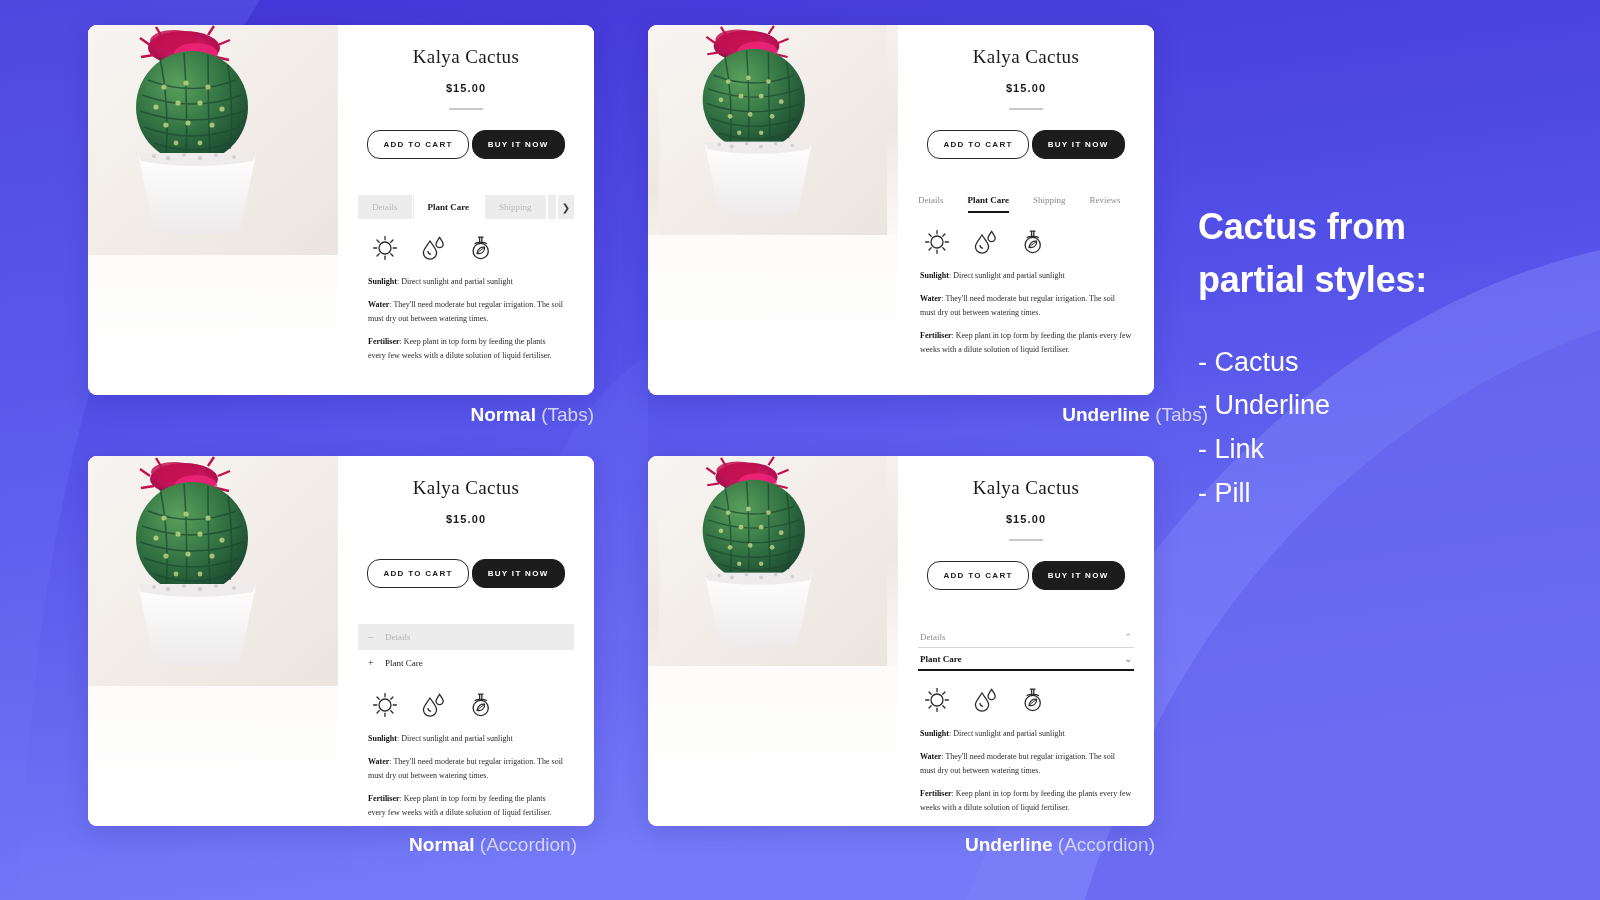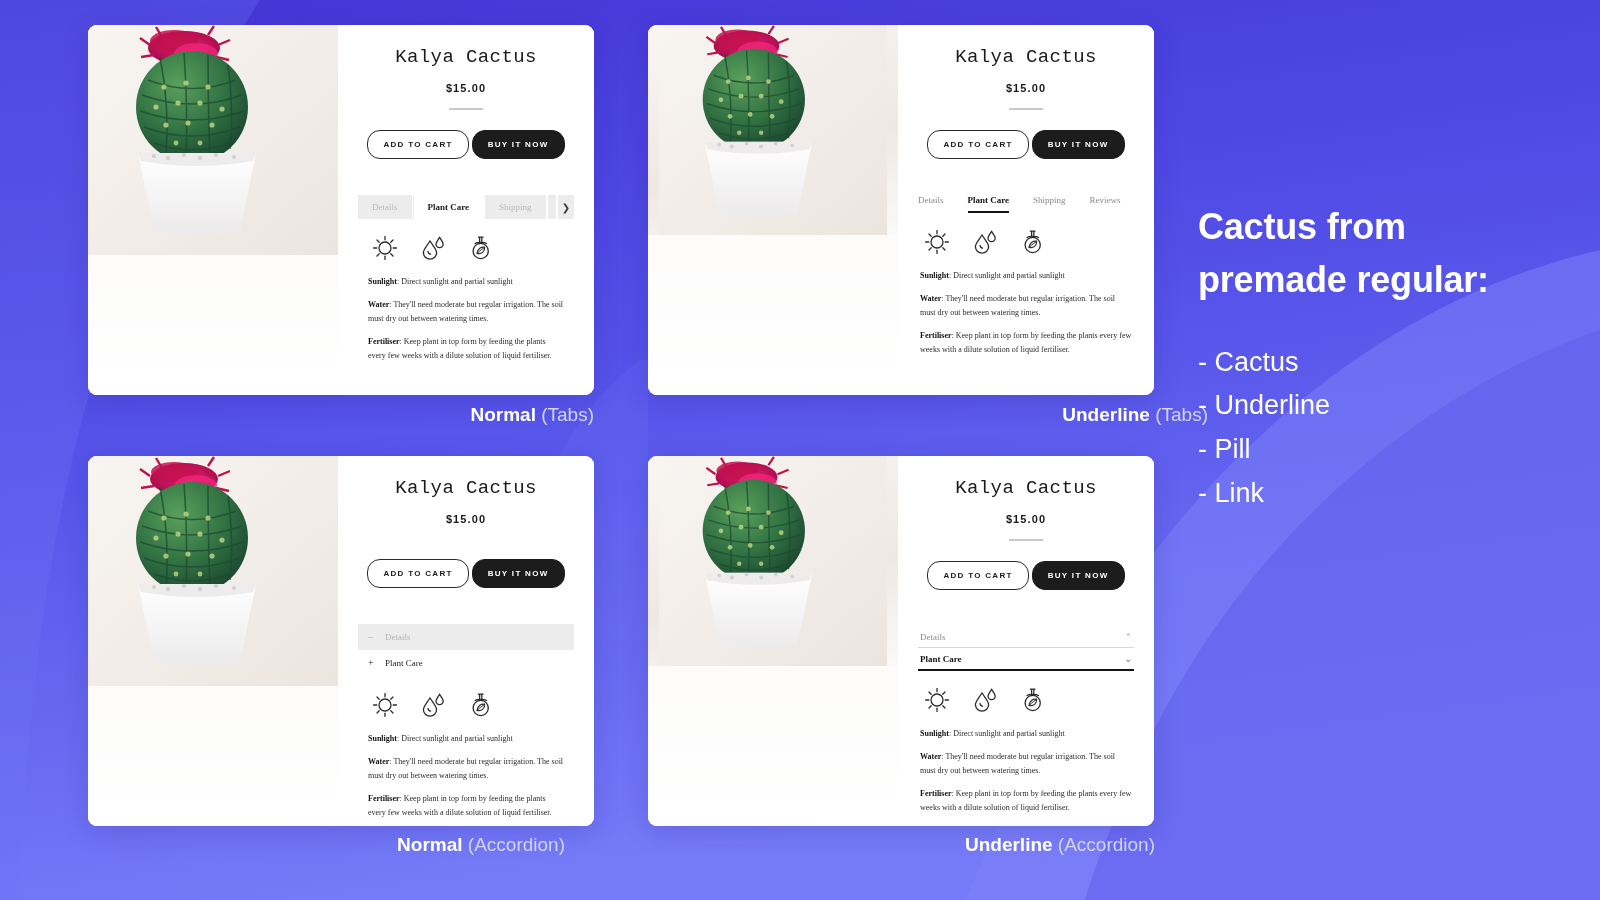--- a/index.html
+++ b/index.html
@@ -59,21 +59,21 @@
     flex: 1 1 auto;
     position: relative;
     padding: 18px 20px 0 20px;
     display: flex;
     flex-direction: column;
     align-items: center;
     background: #fff;
     overflow: hidden;
   }
   .p-title {
-    font-family: Liberation Mono, monospace;
+    font-family: Liberation Serif, serif;
     font-size: 19px;
     color: #1b1b1b;
     letter-spacing: 0.4px;
     margin-top: 3px;
   }
   .p-price {
     font-family: "Liberation Sans", sans-serif;
     font-weight: bold;
     font-size: 11px;
     letter-spacing: 1.1px;
@@ -191,21 +191,21 @@
     position: absolute;
     z-index: 3;
     color: #ffffff;
     font-size: 19px;
     white-space: nowrap;
   }
   .caption .strong { font-weight: bold; }
   .caption .light { color: #d3d3f5; }
   .cap1 { left: 594px; top: 404px; transform: translateX(-100%); }
   .cap2 { left: 1208px; top: 404px; transform: translateX(-100%); }
-  .cap3 { left: 565px; top: 834px; transform: translateX(-100%); }
+  .cap3 { left: 577px; top: 834px; transform: translateX(-100%); }
   .cap4 { left: 1155px; top: 834px; transform: translateX(-100%); }
 
   
   .right-panel { position: absolute; left: 1198px; top: 200px; z-index: 3; }
   .headline {
     color: #fff;
     font-weight: bold;
     font-size: 36px;
     line-height: 1.48;
     letter-spacing: -0.2px;
@@ -710,23 +710,23 @@
   <div class="caption cap3">
     <span class="strong">Normal</span><span class="light"> (Accordion)</span>
   </div>
   <div class="caption cap4">
     <span class="strong">Underline</span><span class="light"> (Accordion)</span>
   </div>
 
   <div class="right-panel">
     <div class="headline">
       <div>Cactus from</div>
-      <div>premade regular:</div>
+      <div>partial styles:</div>
     </div>
     <ul class="style-list">
       <li>- Cactus</li>
       <li>- Underline</li>
+      <li>- Link</li>
       <li>- Pill</li>
-      <li>- Link</li>
     </ul>
   </div>
 
 </div>
 
 </body></html>

